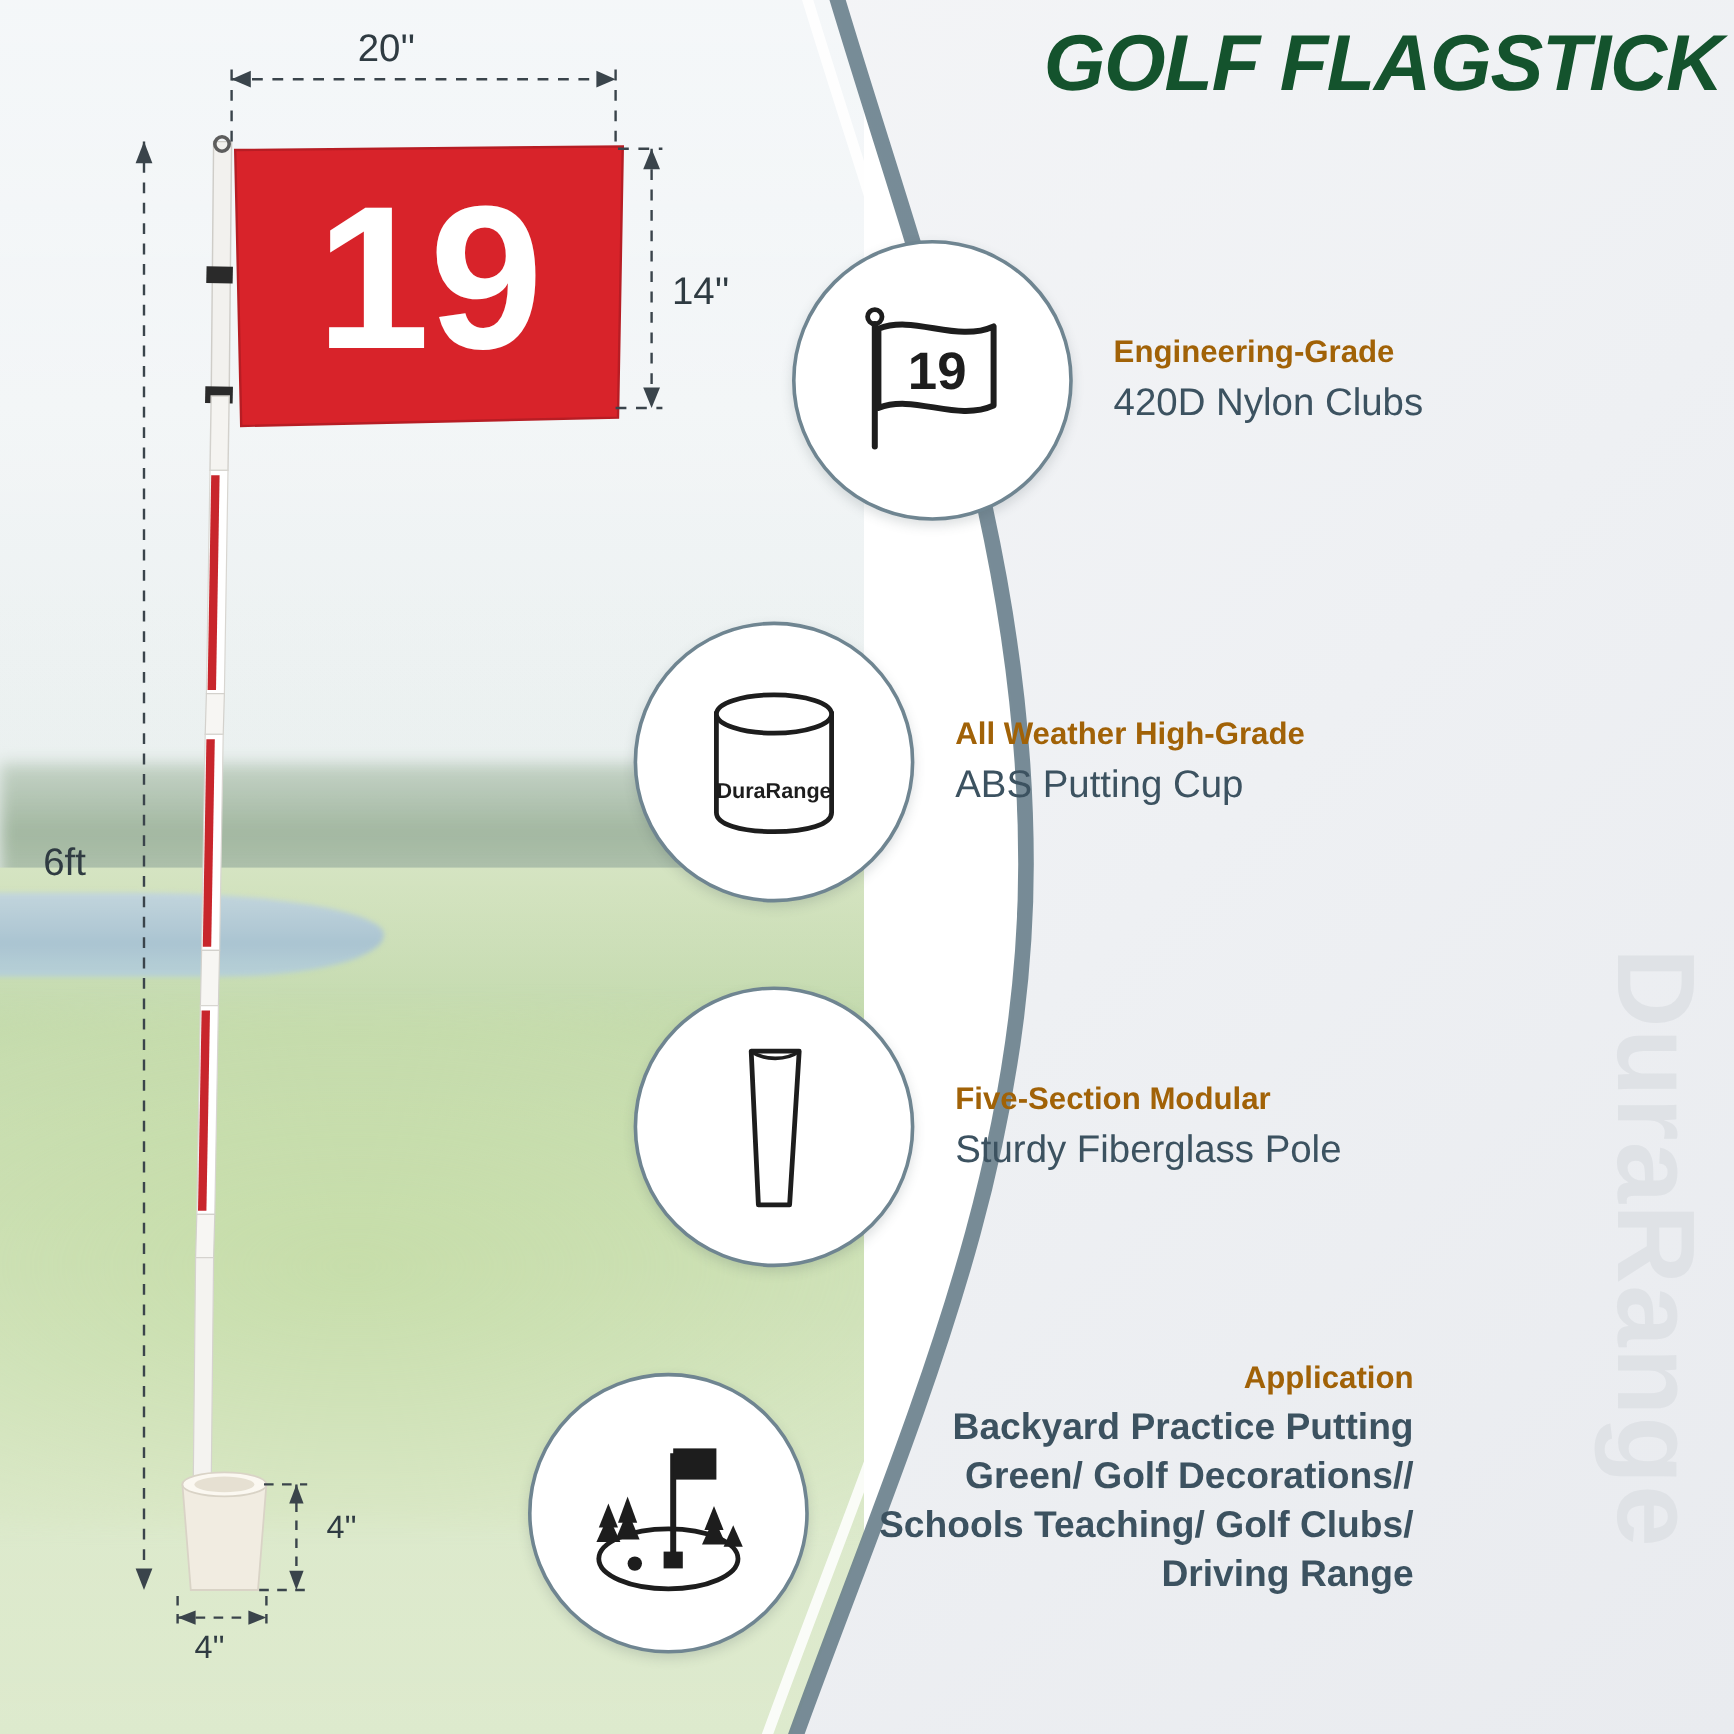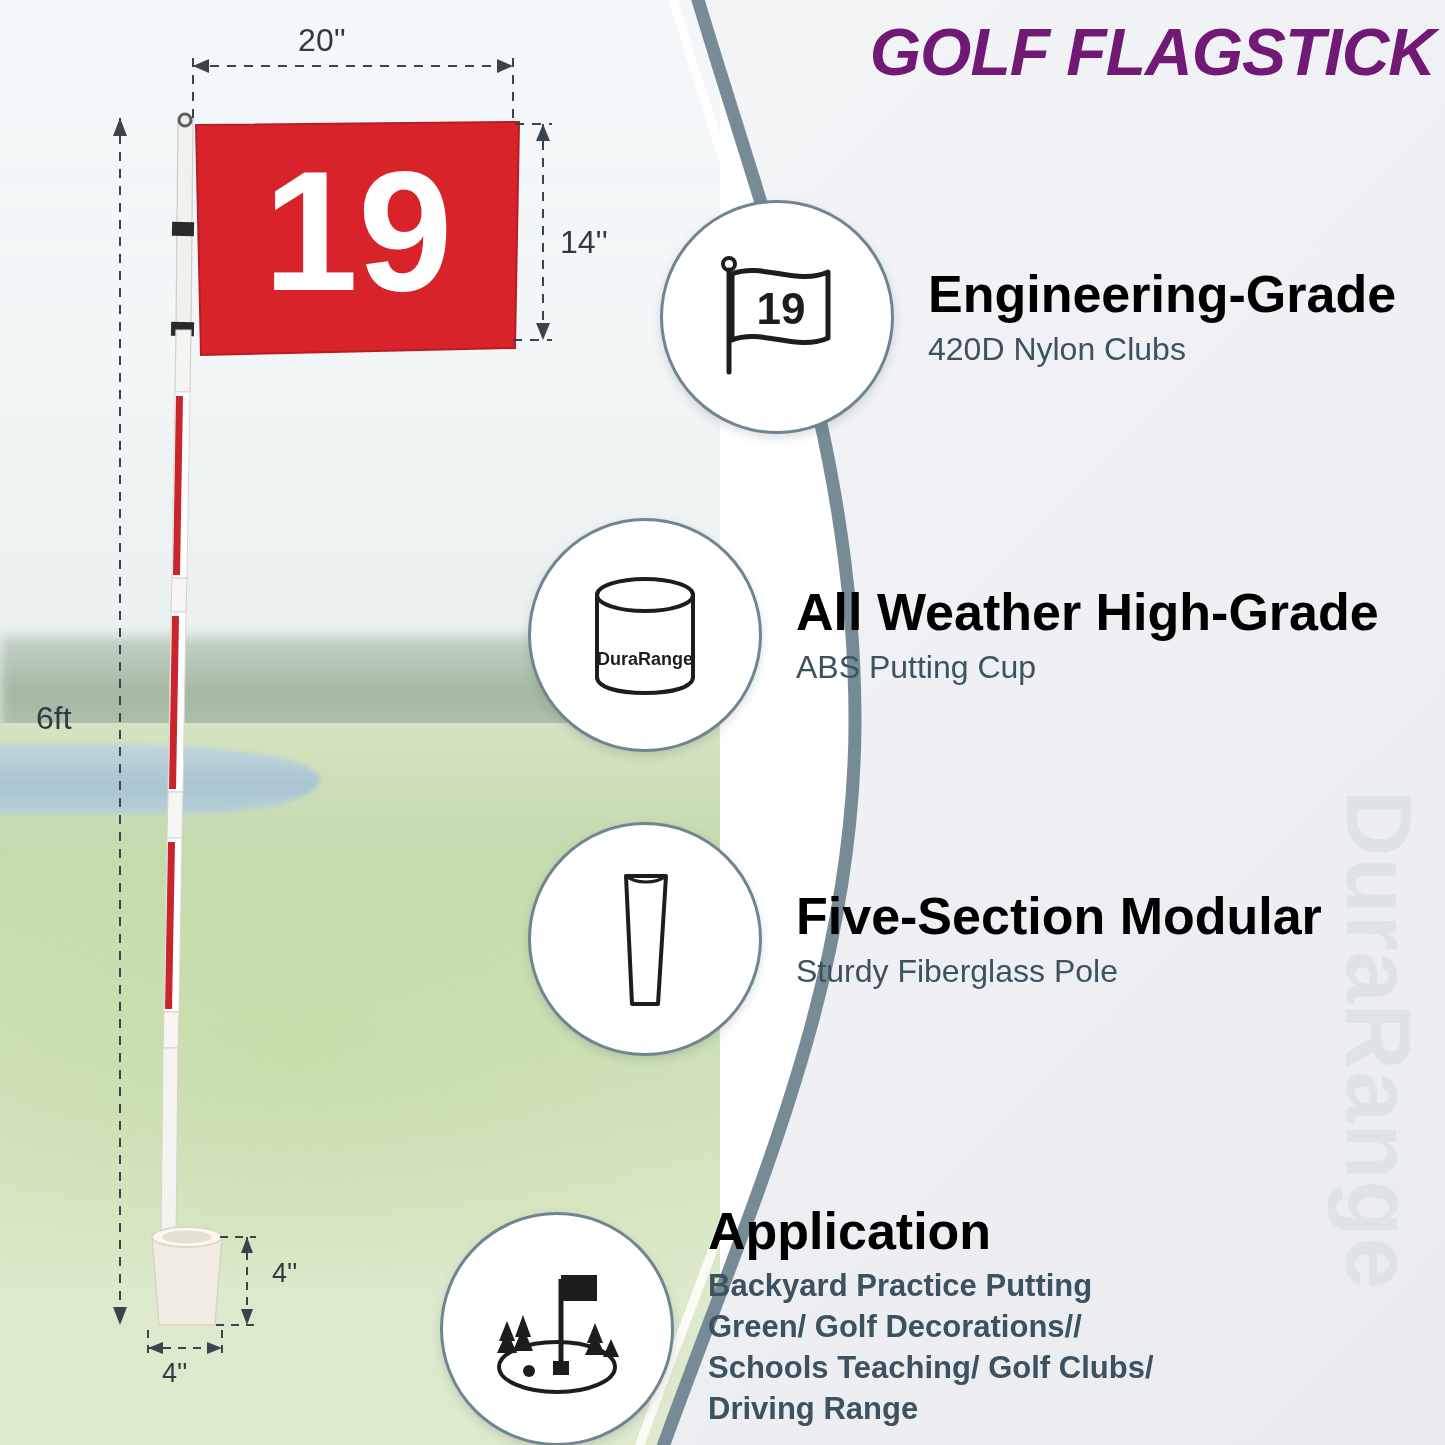--- a/index.html
+++ b/index.html
@@ -92,21 +92,21 @@
   
   .title {
     position: absolute;
     left: 745px;
     top: 18px;
     width: 690px;
     text-align: right;
     font-size: 66px;
     font-weight: bold;
     font-style: italic;
-    color: #701a75;
+    color: #14532d;
     letter-spacing: -1px;
     line-height: 1.05;
   }
 
   
   .feature {
     position: absolute;
     display: flex;
     align-items: center;
   }
@@ -117,23 +117,23 @@
     background: #ffffff;
     border: 3px solid #6f8591;
     box-shadow: 0 4px 10px rgba(60,75,85,0.18);
     display: flex;
     align-items: center;
     justify-content: center;
     flex: 0 0 auto;
   }
   .ftext { margin-left: 34px; }
   .fhead {
-    font-size: 52px;
+    font-size: 26px;
     font-weight: bold;
-    color: #000000;
+    color: #a16207;
     line-height: 1.12;
     margin-bottom: 6px;
   }
   .fsub {
     font-size: 32px;
     color: #3c5260;
     line-height: 1.25;
   }
   .fsub.multi { font-size: 31px; line-height: 1.32; font-weight: bold; }
 
@@ -285,21 +285,21 @@
         <path d="M56 14 L96 14 L88 142 L62 142 Z" fill="#ffffff" stroke="#1d1d1d" stroke-width="4" stroke-linejoin="round"></path>
         <path d="M56 14 C 66 22 86 22 96 14" fill="none" stroke="#1d1d1d" stroke-width="3"></path>
       </svg>
     </div>
     <div class="ftext">
       <div class="fhead">Five-Section Modular</div>
       <div class="fsub">Sturdy Fiberglass Pole</div>
     </div>
   </div>
 
-  <div class="feature" style="left:440px; top:1202px; align-items:flex-start;">
+  <div class="feature" style="left:440px; top:1134px; align-items:flex-start;text-align:right;">
     <div class="circle" style="margin-top:10px;">
       <svg width="160" height="160" viewBox="0 0 160 160">
 
         <ellipse cx="80" cy="118" rx="58" ry="25" fill="#ffffff" stroke="#1d1d1d" stroke-width="4"></ellipse>
 
         <line x1="84" y1="30" x2="84" y2="124" stroke="#1d1d1d" stroke-width="5"></line>
         <rect x="84" y="26" width="36" height="26" fill="#1d1d1d"></rect>
         <rect x="76" y="112" width="16" height="14" fill="#1d1d1d"></rect>
 
         <circle cx="52" cy="122" r="6" fill="#1d1d1d"></circle>

